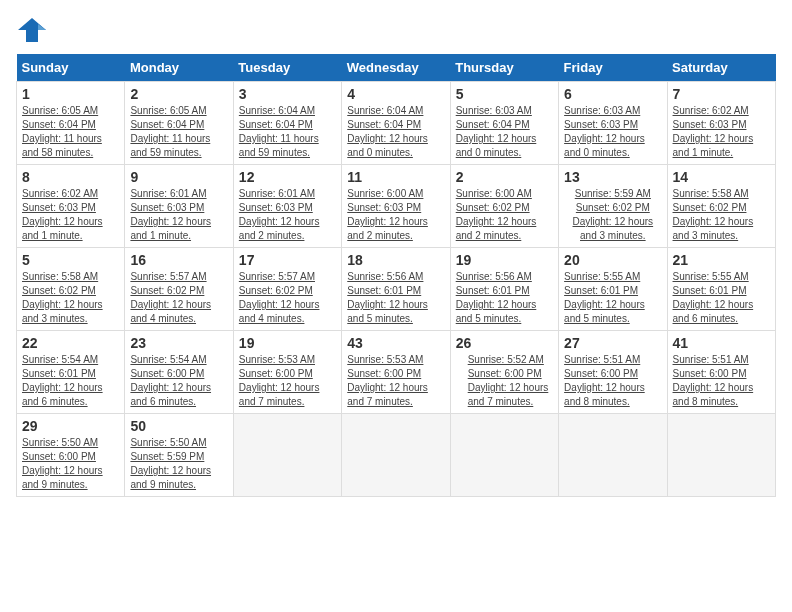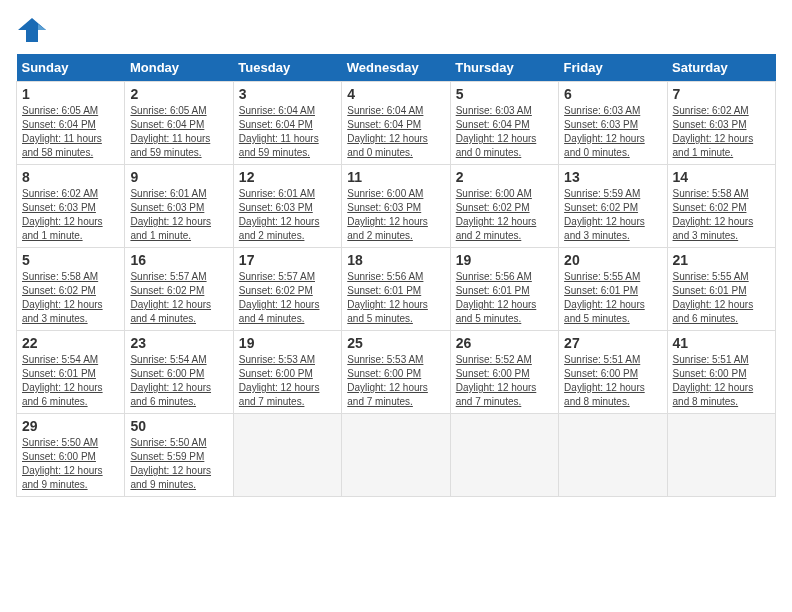--- a/index.html
+++ b/index.html
@@ -196,21 +196,21 @@
         </td>
         <td>
           <span class="day-num">2</span>
           <div class="day-info" style="white-space: pre-line;">Sunrise: 6:00 AM
 Sunset: 6:02 PM
 Daylight: 12 hours
 and 2 minutes.</div>
         </td>
         <td>
           <span class="day-num">13</span>
-          <div class="day-info" style="white-space: pre-line;">Sunrise: 5:59 AM
+          <div class="day-info" style="white-space: pre-line; text-align: center;">Sunrise: 5:59 AM
 Sunset: 6:02 PM
 Daylight: 12 hours
 and 3 minutes.</div>
         </td>
         <td>
           <span class="day-num">14</span>
           <div class="day-info" style="white-space: pre-line;">Sunrise: 5:58 AM
 Sunset: 6:02 PM
 Daylight: 12 hours
 and 3 minutes.</div>
@@ -283,29 +283,29 @@
 and 6 minutes.</div>
         </td>
         <td>
           <span class="day-num">19</span>
           <div class="day-info" style="white-space: pre-line;">Sunrise: 5:53 AM
 Sunset: 6:00 PM
 Daylight: 12 hours
 and 7 minutes.</div>
         </td>
         <td>
-          <span class="day-num">25</span>
+          <span class="day-num">43</span>
           <div class="day-info" style="white-space: pre-line;">Sunrise: 5:53 AM
 Sunset: 6:00 PM
 Daylight: 12 hours
 and 7 minutes.</div>
         </td>
         <td>
           <span class="day-num">26</span>
-          <div class="day-info" style="white-space: pre-line;">Sunrise: 5:52 AM
+          <div class="day-info" style="white-space: pre-line; margin-left: 12px;">Sunrise: 5:52 AM
 Sunset: 6:00 PM
 Daylight: 12 hours
 and 7 minutes.</div>
         </td>
         <td>
           <span class="day-num">27</span>
           <div class="day-info" style="white-space: pre-line;">Sunrise: 5:51 AM
 Sunset: 6:00 PM
 Daylight: 12 hours
 and 8 minutes.</div>

